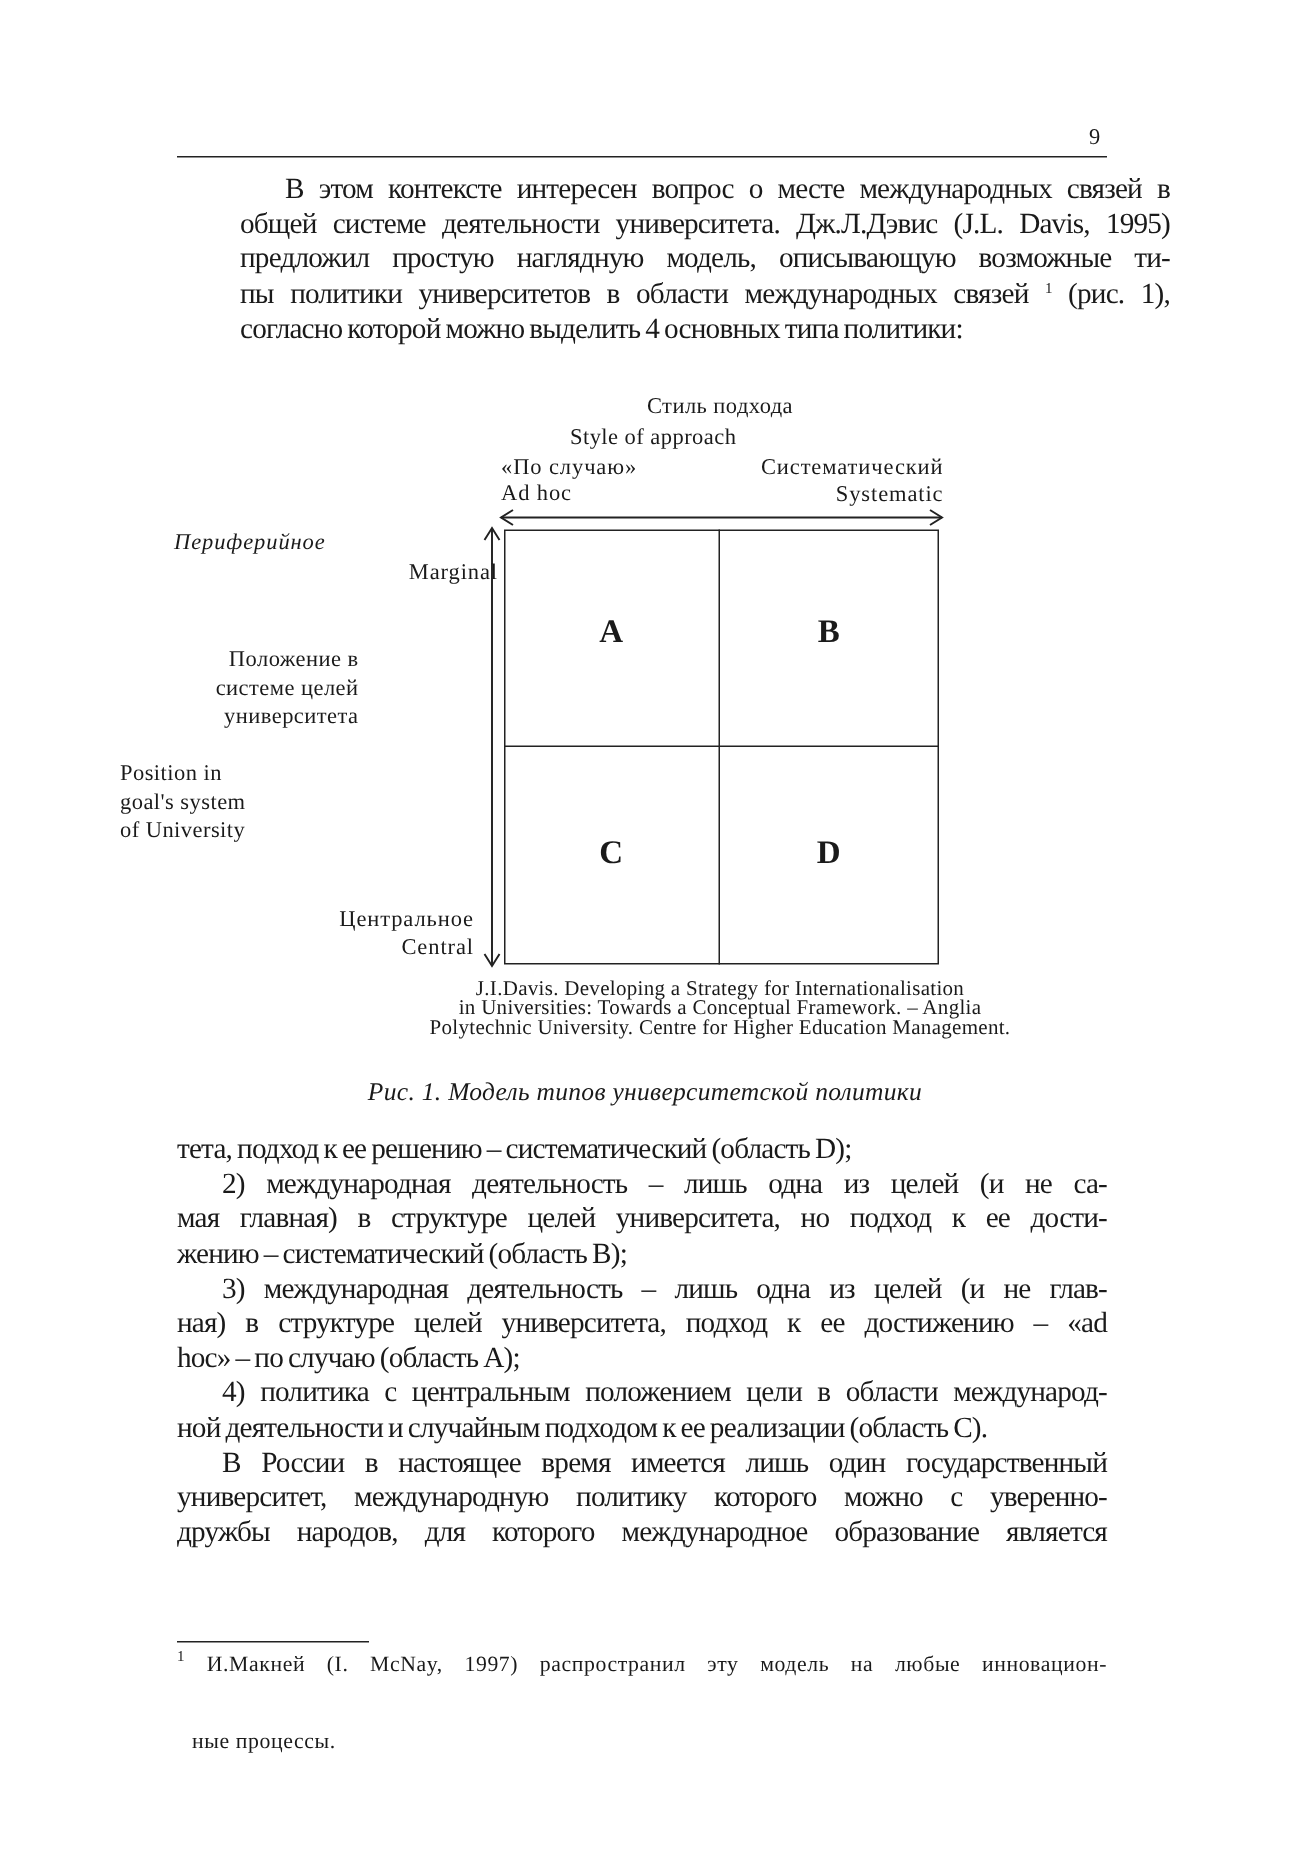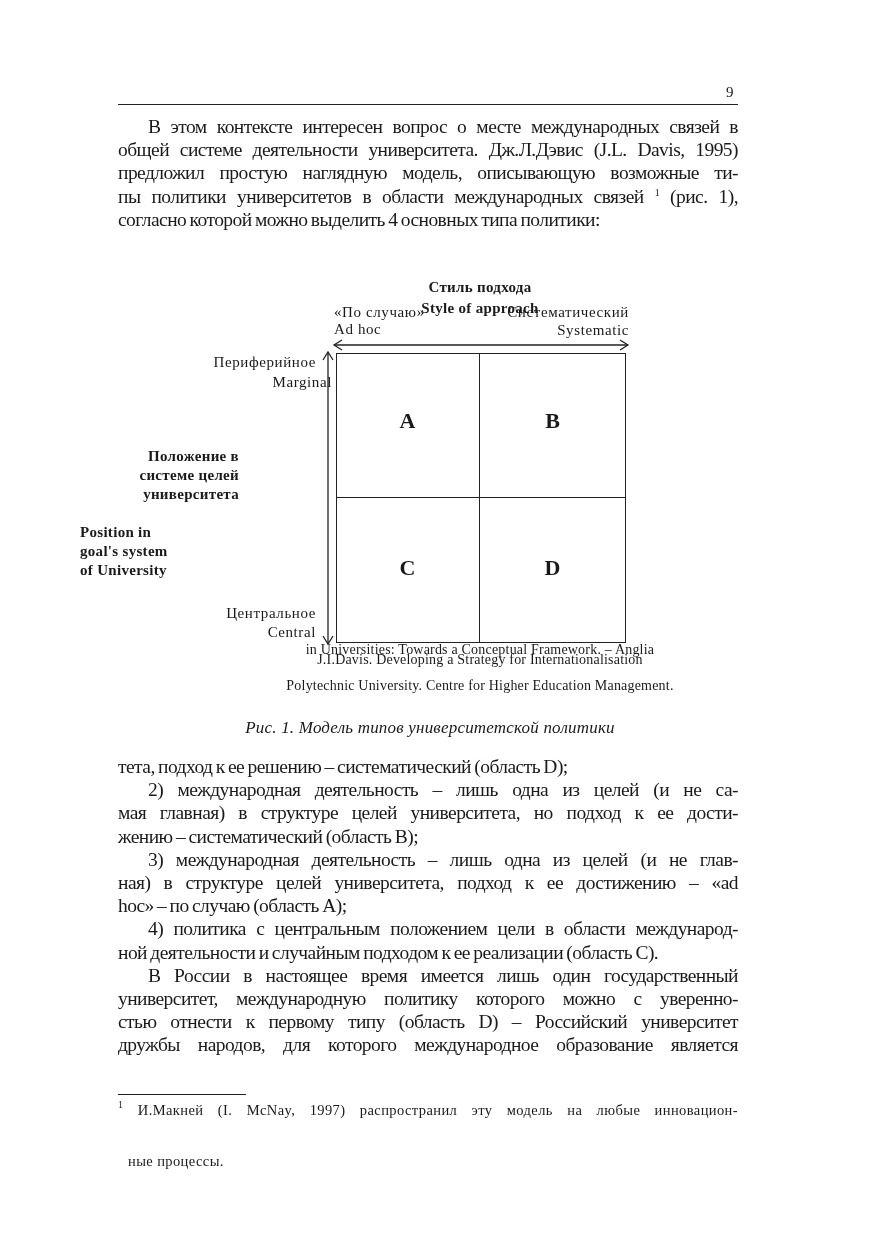--- a/index.html
+++ b/index.html
@@ -11,70 +11,70 @@
 
   .para { position: absolute; left: 118px; width: 620px; font-size: 19.5px; line-height: 23.2px;
           text-align: justify; letter-spacing: -0.55px; word-spacing: -1px; }
   .para .line { display: block; height: 23.2px; white-space: nowrap; text-align-last: justify; }
   .para .line.last { text-align-last: left; }
   .para .indent { padding-left: 30px; }
   sup { font-size: 10px; vertical-align: 7px; line-height: 0; }
 
   
   #fig { position: absolute; left: 0; top: 0; width: 875px; height: 760px; }
-  .fig-bold { font-weight: bold; font-size: 15px; letter-spacing: 0.3px; margin-top: 16px; }
+  .fig-bold { font-weight: normal; font-size: 15px; letter-spacing: 0.3px; }
   .fig-reg { font-size: 15px; letter-spacing: 0.6px; }
   .cell-letter { font-weight: bold; font-size: 22px; }
   #grid { left: 336px; top: 353px; width: 290px; height: 290px; border: 1.3px solid #222; box-sizing: border-box; }
   #grid-v { left: 479px; top: 353px; width: 0; height: 290px; border-left: 1.2px solid #222; }
   #grid-h { left: 336px; top: 497px; width: 290px; height: 0; border-top: 1.2px solid #222; }
   .src { font-size: 14px; letter-spacing: 0.2px; text-align: center; width: 420px; left: 270px; }
   .caption { font-style: italic; font-size: 17px; text-align: center; width: 500px; left: 180px; letter-spacing: 0.2px; }
 
   #footnote-rule { left: 118px; top: 1094px; width: 128px; height: 0; border-top: 1px solid #222; }
   #footnote { left: 118px; top: 1100px; width: 620px; font-size: 14.5px; line-height: 20px; letter-spacing: 0.4px; }
   #footnote .line { display: block; white-space: nowrap; text-align: justify; text-align-last: justify; }
   #footnote .line.last { text-align-last: left; padding-left: 10px; margin-top: 31px; }
 </style>
 </head>
 <body>
 
 <div class="abs" id="page-number">9</div>
 <div class="abs" id="header-rule"></div>
 
-<div class="para" style="top:115px;">
+<div class="para" style="top:115px;margin-left:42px;">
   <span class="line indent">В этом контексте интересен вопрос о месте международных связей в</span>
   <span class="line">общей системе деятельности университета. Дж.Л.Дэвис (J.L. Davis, 1995)</span>
   <span class="line">предложил простую наглядную модель, описывающую возможные ти-</span>
   <span class="line"><span>пы политики университетов в области международных связей</span> <sup>1</sup> <span>(рис. 1),</span></span>
   <span class="line last">согласно которой можно выделить 4 основных типа политики:</span>
 </div>
 
 <div id="fig">
   <div class="abs fig-bold" style="left:380px; top:263px; width:200px; text-align:center;">Стиль подхода</div>
-  <div class="abs fig-bold" style="left:380px; top:284px; width:200px; text-align:center;">Style of approach</div>
+  <div class="abs fig-bold" style="left:380px; top:284px; width:200px; ">Style of approach</div>
 
   <div class="abs fig-reg" style="left:334px; top:304px;">«По случаю»</div>
   <div class="abs fig-reg" style="left:334px; top:321px;">Ad hoc</div>
   <div class="abs fig-reg" style="left:429px; top:304px; width:200px; text-align:right;">Систематический</div>
   <div class="abs fig-reg" style="left:429px; top:322px; width:200px; text-align:right;">Systematic</div>
 
   <svg class="abs" style="left:330px; top:338px;" width="302" height="14">
     <line x1="4" y1="7" x2="298" y2="7" stroke="#222" stroke-width="1.3"></line>
     <polyline points="12,2 4,7 12,12" fill="none" stroke="#222" stroke-width="1.3"></polyline>
     <polyline points="290,2 298,7 290,12" fill="none" stroke="#222" stroke-width="1.3"></polyline>
   </svg>
 
   <svg class="abs" style="left:321px; top:348px;" width="14" height="300">
     <line x1="7" y1="4" x2="7" y2="296" stroke="#222" stroke-width="1.3"></line>
     <polyline points="2,12 7,4 12,12" fill="none" stroke="#222" stroke-width="1.3"></polyline>
     <polyline points="2,288 7,296 12,288" fill="none" stroke="#222" stroke-width="1.3"></polyline>
   </svg>
 
-  <div class="abs fig-reg" style="left:116px; top:354px; width:200px; text-align:right;">Периферийное</div>
+  <div class="abs fig-reg" style="left:116px; top:354px; width:200px; text-align:left;font-style:italic;">Периферийное</div>
   <div class="abs fig-reg" style="left:132px; top:374px; width:200px; text-align:right;">Marginal</div>
 
   <div class="abs fig-bold" style="left:80px; top:431px; width:159px; text-align:right; line-height:19px;">
     <div>Положение в</div>
     <div>системе целей</div>
     <div>университета</div>
   </div>
   <div class="abs fig-bold" style="left:80px; top:507px; width:159px; text-align:left; line-height:19px;">
     <div>Position in</div>
     <div>goal's system</div>
@@ -87,39 +87,38 @@
   <div class="abs" id="grid"></div>
   <div class="abs" id="grid-v"></div>
   <div class="abs" id="grid-h"></div>
 
   <div class="abs cell-letter" style="left:336px; top:408px; width:143px; text-align:center;">A</div>
   <div class="abs cell-letter" style="left:479px; top:408px; width:147px; text-align:center;">B</div>
   <div class="abs cell-letter" style="left:336px; top:555px; width:143px; text-align:center;">C</div>
   <div class="abs cell-letter" style="left:479px; top:555px; width:147px; text-align:center;">D</div>
 
   <div class="abs src" style="top:652px;">J.I.Davis. Developing a Strategy for Internationalisation</div>
-  <div class="abs src" style="top:642px;">in Universities: Towards a Conceptual Framework. – Anglia</div>
+  <div class="abs src" style="top:665px;">in Universities: Towards a Conceptual Framework. – Anglia</div>
   <div class="abs src" style="top:678px;">Polytechnic University. Centre for Higher Education Management.</div>
 
   <div class="abs caption" style="top:678px;margin-top:40px;">Рис. 1. Модель типов университетской политики</div>
 </div>
 
 <div class="para" style="top:755px;">
   <span class="line last">тета, подход к ее решению – систематический (область D);</span>
   <span class="line indent">2) международная деятельность – лишь одна из целей (и не са-</span>
   <span class="line">мая главная) в структуре целей университета, но подход к ее дости-</span>
   <span class="line last">жению – систематический (область B);</span>
   <span class="line indent">3) международная деятельность – лишь одна из целей (и не глав-</span>
   <span class="line">ная) в структуре целей университета, подход к ее достижению – «ad</span>
   <span class="line last">hoc» – по случаю (область A);</span>
   <span class="line indent">4) политика с центральным положением цели в области международ-</span>
   <span class="line last">ной деятельности и случайным подходом к ее реализации (область C).</span>
   <span class="line indent">В России в настоящее время имеется лишь один государственный</span>
   <span class="line">университет, международную политику которого можно с уверенно-</span>
-  <span class="line">стью отнести к первому типу (область D) – Российский университет</span>
   <span class="line">дружбы народов, для которого международное образование является</span>
 </div>
 
 <div class="abs" id="footnote-rule"></div>
 <div class="abs" id="footnote">
   <span class="line"><sup>1</sup> <span>И.Макней (I. McNay, 1997) распространил эту модель на любые инновацион-</span></span>
   <span class="line last">ные процессы.</span>
 </div>
 
 </body></html>

